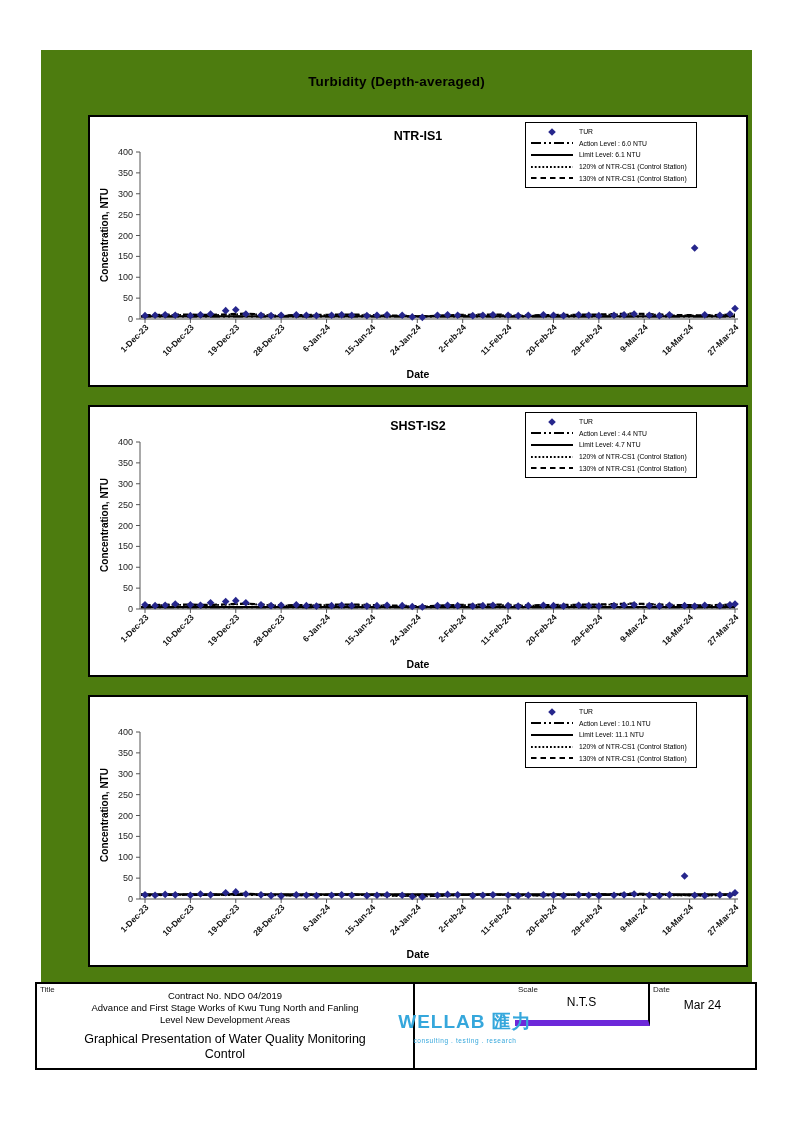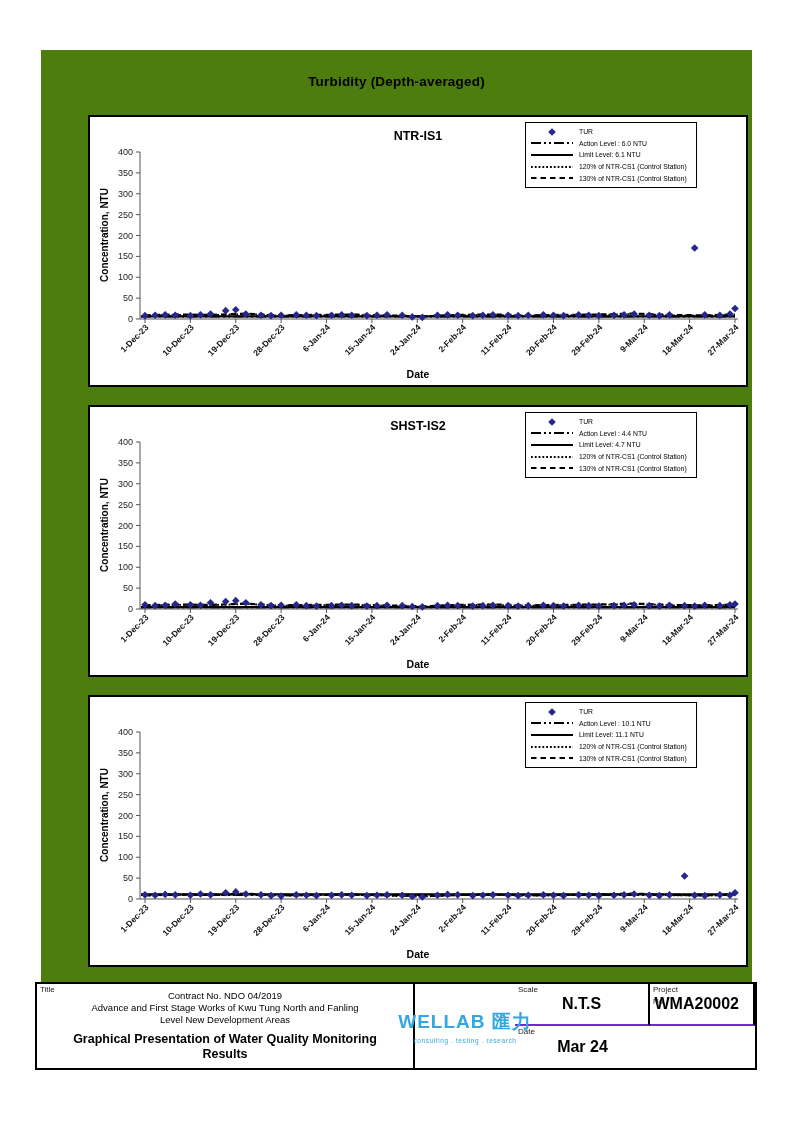--- a/index.html
+++ b/index.html
@@ -14,28 +14,28 @@
   .xlabel{position:absolute;bottom:5px;left:50%;transform:translateX(-50%);font-weight:bold;font-size:10.5px;}
   .plot{position:absolute;left:0;top:0;width:656px;height:268px;}
   .legend{position:absolute;top:5px;right:49px;width:172px;background:#fff;border:1px solid #000;padding:3px 3px;z-index:2;box-sizing:border-box;}
   .lg-row{display:flex;align-items:center;gap:4px;height:11.6px;}
   .lg-sample{width:46px;height:10px;flex:none;}
   .lg-row span{font-size:6.8px;white-space:nowrap;}
   .ytick{font-size:9px;fill:#222;font-family:"Liberation Sans",sans-serif;}
   .xtick{font-size:8.5px;font-weight:bold;fill:#111;font-family:"Liberation Sans",sans-serif;}
   
   .footer{position:absolute;left:35px;top:982px;width:722px;height:88px;border:2px solid #000;box-sizing:border-box;display:grid;grid-template-columns:378px 100px 135px auto;grid-template-rows:42px 42px;background:#fff;}
-  .fcell{position:relative;border-right:2px solid #000;border-bottom:2px solid #6d28d9;box-sizing:border-box;}
+  .fcell{position:relative;border-right:2px solid #000;border-bottom:6px solid #6d28d9;box-sizing:border-box;}
   .fcell:last-child,.no-right{border-right:none;}
   .no-bottom{border-bottom:none;}
   .cell-label{position:absolute;top:1px;left:3px;font-size:8px;color:#222;}
   .title-cell{grid-row:1 / span 2;display:flex;flex-direction:column;justify-content:center;align-items:center;text-align:center;}
   .contract-line{font-size:9.5px;line-height:12px;}
-  .doc-title{font-weight:bold;font-size:12.5px;line-height:15px;margin-top:6px;}
-  .val-center{display:flex;align-items:center;justify-content:center;height:100%;font-size:16px;font-weight:700;}
+  .doc-title{font-weight:normal;font-size:12.5px;line-height:15px;margin-top:6px;}
+  .val-center{display:flex;align-items:center;justify-content:center;height:100%;font-size:12px;font-weight:400;}
   .proj-cell .val-center{justify-content:flex-end;padding-right:14px;}
   .no-sub{position:absolute;top:13px;left:3px;font-size:8px;color:#222;}
   .logo-cell{grid-row:1 / span 2;display:flex;flex-direction:column;align-items:center;justify-content:center;border-right:none;}
   .logo-text{font-weight:bold;font-size:19px;letter-spacing:1px;white-space:nowrap;}
   .logo-tagline{font-size:6.5px;letter-spacing:.6px;margin-top:2px;white-space:nowrap;}
 </style>
 </head>
 <body>
 
 <div class="page">
@@ -474,33 +474,28 @@
     </section>
   </div>
 
   <div class="footer">
     <div class="fcell title-cell no-bottom">
       <span class="cell-label">Title</span>
       <div class="contract-line">Contract No. NDO 04/2019</div>
       <div class="contract-line">Advance and First Stage Works of Kwu Tung North and Fanling</div>
       <div class="contract-line">Level New Development Areas</div>
       <div class="doc-title">Graphical Presentation of Water Quality Monitoring</div>
-      <div class="doc-title" style="margin-top:0;">Results</div>
+      <div class="doc-title" style="margin-top:0;">Control</div>
     </div>
 
     <div class="fcell">
       <span class="cell-label">Scale</span>
       <div class="val-center">N.T.S</div>
     </div>
 
-    <div class="fcell proj-cell">
-      <span class="cell-label">Project</span>
-      <span class="no-sub">No.</span>
-      <div class="val-center">WMA20002</div>
-    </div>
 
     <div class="fcell logo-cell no-bottom">
       <div class="logo-text" style="color: rgb(53, 167, 220);">WELLAB 匯力</div>
       <div class="logo-tagline" style="color: rgb(53, 167, 220);">consulting . testing . research</div>
     </div>
 
     <div class="fcell no-bottom">
       <span class="cell-label">Date</span>
       <div class="val-center">Mar 24</div>
     </div>

